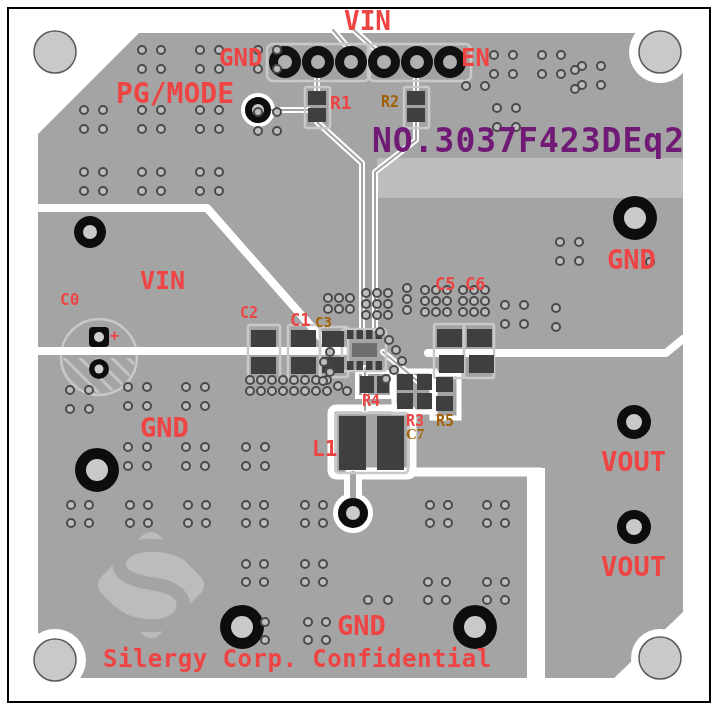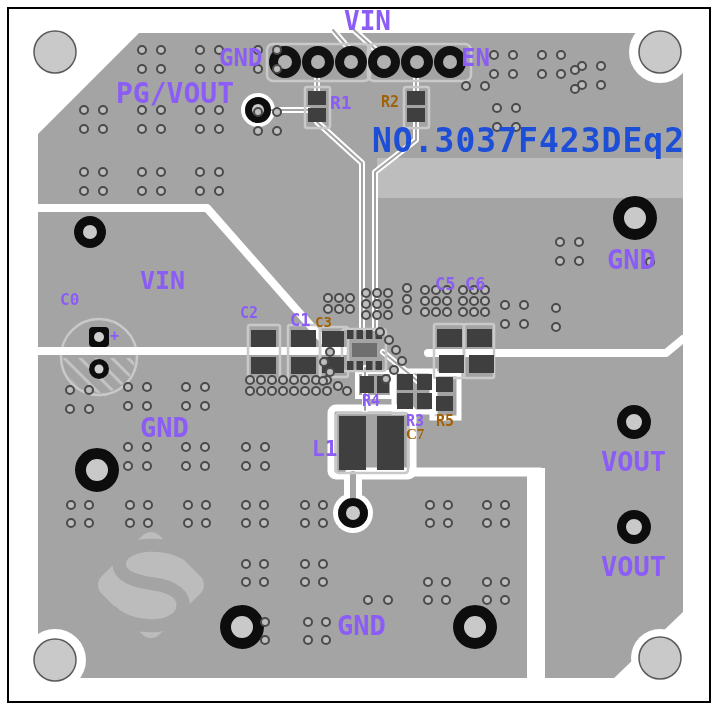--- a/index.html
+++ b/index.html
@@ -1,19 +1,19 @@
 <!DOCTYPE html>
 <html><head>
 <meta charset="utf-8">
 <style>
   html,body{margin:0;padding:0;background:#ffffff;}
   #stage{position:relative;width:718px;height:718px;background:#ffffff;overflow:hidden;
          font-family:"DejaVu Sans Mono", monospace;}
   #boardsvg{position:absolute;left:0;top:0;}
-  .silk{position:absolute;font-weight:bold;color:#8b5cf6;white-space:pre;line-height:1;
+  .silk{position:absolute;font-weight:bold;color:#ef4444;white-space:pre;line-height:1;
         font-family:"DejaVu Sans Mono", monospace;}
   .dim{color:#a16207;}
 </style>
 </head>
 <body>
 
 <div id="stage">
 
 <svg id="boardsvg" width="718" height="718" viewBox="0 0 718 718">
 
@@ -409,36 +409,37 @@
     <circle cx="55" cy="52" r="21"></circle>
         <circle cx="660" cy="52" r="21"></circle>
     <circle cx="55" cy="660" r="21"></circle>
         <circle cx="660" cy="658" r="21"></circle>
   </g>
 </svg>
 
 <div class="silk" style="left:344px;top:8px;font-size:26px;">VIN</div>
 <div class="silk" style="left:219px;top:46px;font-size:24px;">GND</div>
 <div class="silk" style="left:461px;top:46px;font-size:24px;">EN</div>
-<div class="silk" style="left:116px;top:80px;font-size:28px;">PG/VOUT</div>
+<div class="silk" style="left:116px;top:80px;font-size:28px;">PG/MODE</div>
 <div class="silk" style="left:330px;top:94px;font-size:18px;">R1</div>
 <div class="silk dim" style="left:381px;top:95px;font-size:15px;">R2</div>
-<div class="silk" style="left:372px;top:124px;font-size:33px;letter-spacing:1px;color:#1d4ed8;">NO.3037F423DEq2</div>
+<div class="silk" style="left:372px;top:124px;font-size:33px;letter-spacing:1px;color:#701a75;">NO.3037F423DEq2</div>
 <div class="silk" style="left:607px;top:246px;font-size:27px;">GND</div>
 <div class="silk" style="left:140px;top:268px;font-size:25px;">VIN</div>
 <div class="silk" style="left:60px;top:292px;font-size:16px;">C0</div>
 <div class="silk" style="left:110px;top:329px;font-size:15px;">+</div>
 <div class="silk" style="left:240px;top:306px;font-size:15px;">C2</div>
 <div class="silk" style="left:290px;top:312px;font-size:17px;">C1</div>
 <div class="silk dim" style="left:315px;top:315px;font-size:14px;">C3</div>
 <div class="silk" style="left:435px;top:276px;font-size:17px;">C5</div>
 <div class="silk" style="left:465px;top:276px;font-size:17px;">C6</div>
 <div class="silk" style="left:362px;top:394px;font-size:15px;">R4</div>
 <div class="silk" style="left:406px;top:414px;font-size:15px;">R3</div>
 <div class="silk dim" style="left:436px;top:414px;font-size:15px;">R5</div>
 <div class="silk dim" style="left:406px;top:427px;font-size:15px;font-family:Liberation Serif, serif;">C7</div>
 <div class="silk" style="left:312px;top:439px;font-size:21px;">L1</div>
 <div class="silk" style="left:140px;top:414px;font-size:27px;">GND</div>
 <div class="silk" style="left:601px;top:448px;font-size:27px;">VOUT</div>
 <div class="silk" style="left:601px;top:553px;font-size:27px;">VOUT</div>
 <div class="silk" style="left:337px;top:612px;font-size:27px;">GND</div>
+<div class="silk" style="left:103px;top:647px;font-size:24px;letter-spacing:0.5px;">Silergy Corp. Confidential</div>
 
 </div>
 
 </body></html>

